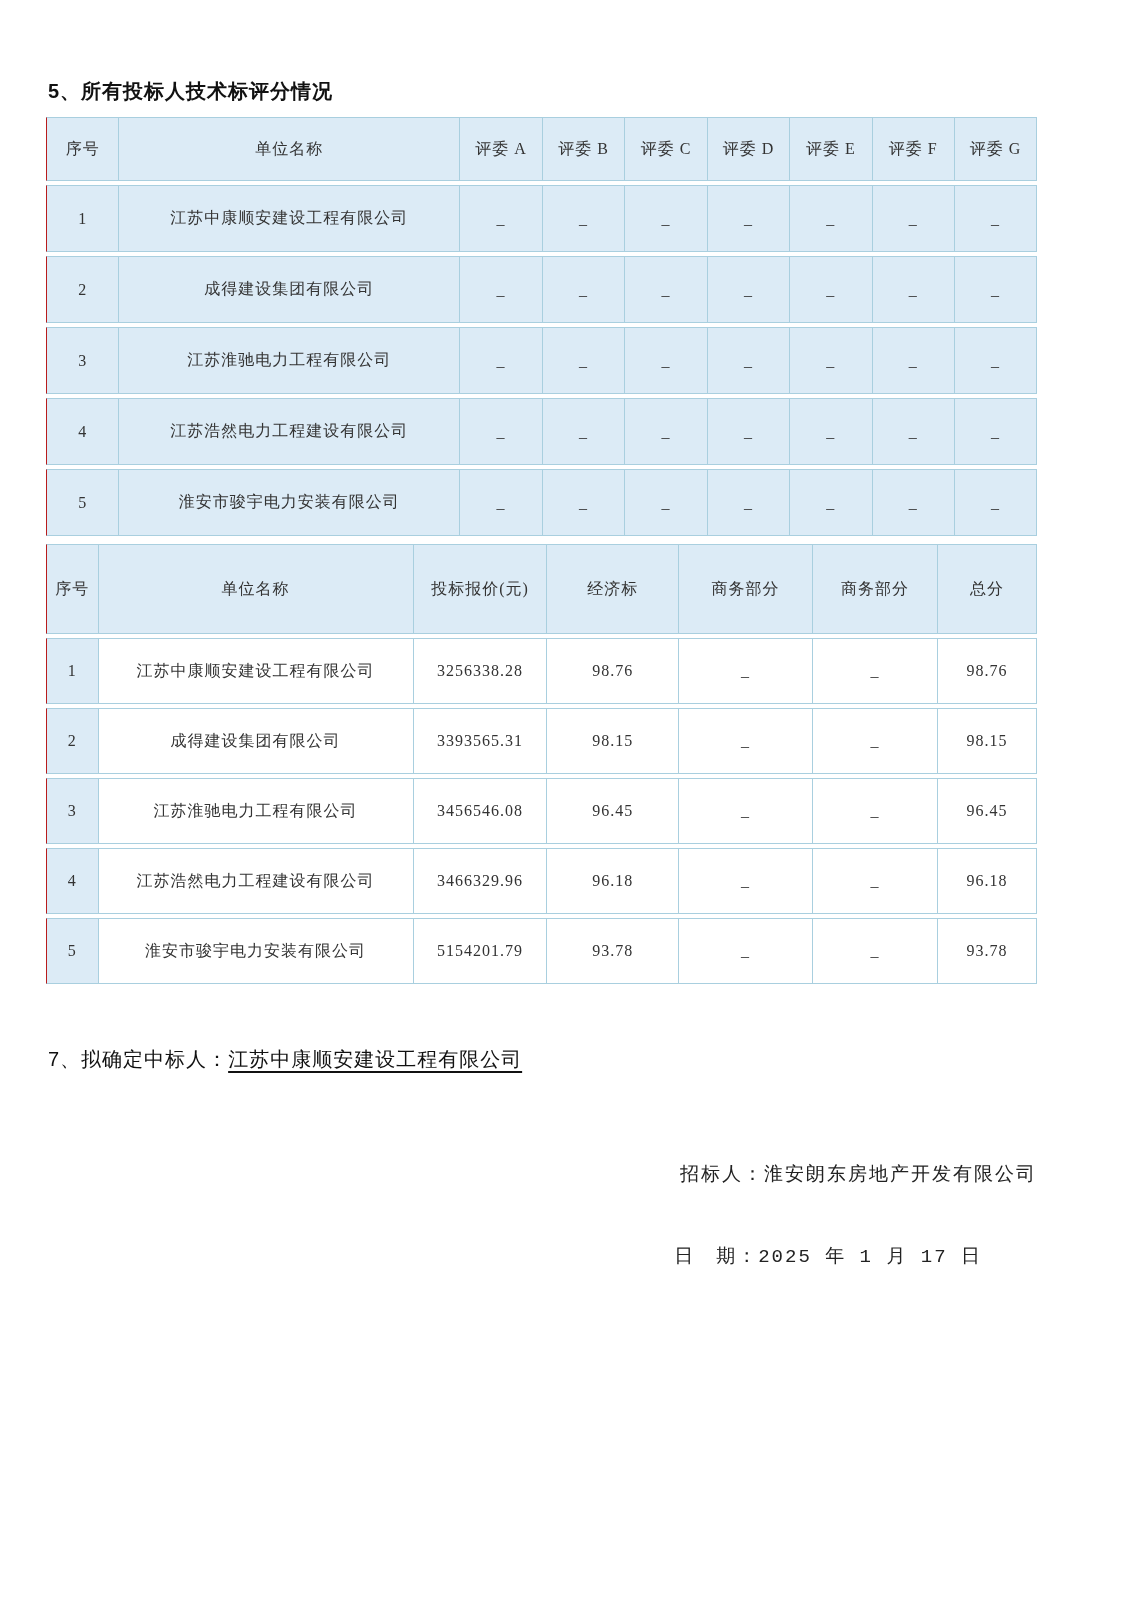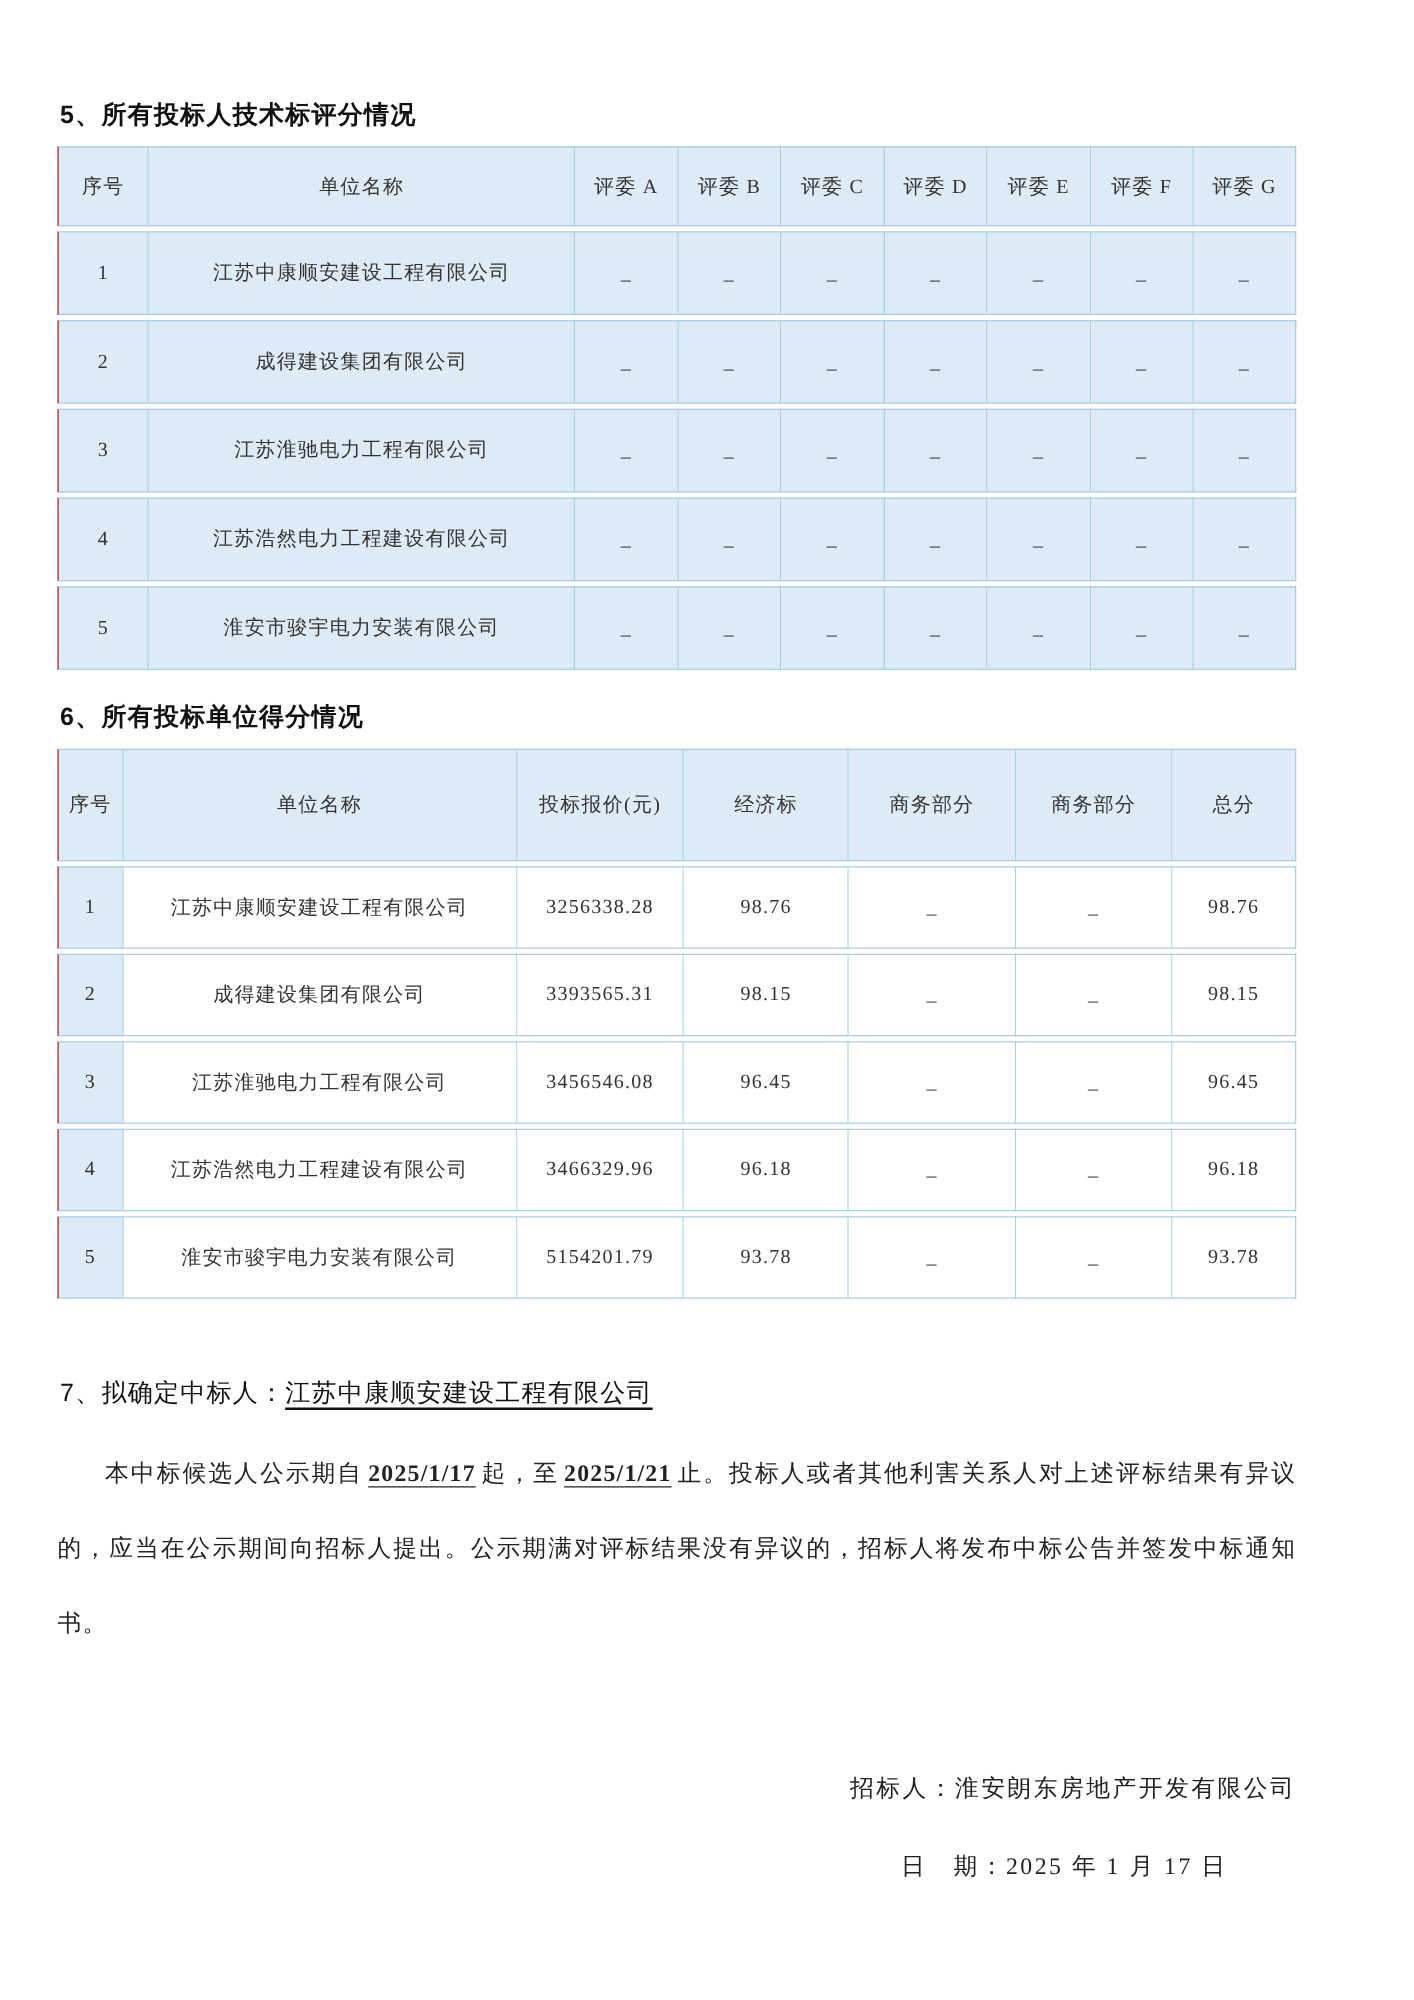--- a/index.html
+++ b/index.html
@@ -49,21 +49,21 @@
 
   .notice {
     margin-top:22px; font-size:19px; color:#222;
     line-height:60px; text-indent:2em; letter-spacing:1px;
     text-align:justify;
   }
   .notice .date { font-weight:bold; text-decoration:underline; text-underline-offset:4px; padding:0 4px; }
 
   .footer { margin-top:88px; text-align:right; font-size:19px; color:#222; letter-spacing:2px; }
   .footer .line1 { margin-right:0; }
-  .footer .line2 { margin-top:36px; margin-right:55px; }
+  .footer .line2 { margin-top:56px; margin-right:55px;font-family:Liberation Mono, monospace; }
 </style>
 </head>
 <body>
 
 <div class="page">
 
   <div class="sec-title" id="title5">5、所有投标人技术标评分情况</div>
 
   <table class="t1">
     <colgroup>
@@ -142,21 +142,20 @@
         <td class="dash">_</td>
         <td class="dash">_</td>
         <td class="dash">_</td>
         <td class="dash">_</td>
         <td class="dash">_</td>
         <td class="dash">_</td>
       </tr>
     </tbody>
   </table>
 
-  <div class="sec-title" id="title6">6、所有投标单位得分情况</div>
 
   <table class="t2">
     <colgroup>
       <col style="width:5.3%">
         <col style="width:31.8%">
         <col style="width:13.5%">
         <col style="width:13.3%">
         <col style="width:13.5%">
         <col style="width:12.6%">
         <col style="width:10%">
@@ -216,20 +215,19 @@
         <td>93.78</td>
         <td class="dash">_</td>
         <td class="dash">_</td>
         <td>93.78</td>
       </tr>
     </tbody>
   </table>
 
   <div id="title7"><span>7、拟确定中标人：</span><span class="winner">江苏中康顺安建设工程有限公司</span></div>
 
-  <p class="notice"><span>本中标候选人公示期自</span><span class="date">2025/1/17</span><span>起，至</span><span class="date">2025/1/21</span><span>止。投标人或者其他利害关系人对上述评标结果有异议的，应当在公示期间向招标人提出。公示期满对评标结果没有异议的，招标人将发布中标公告并签发中标通知书。</span></p>
 
   <div class="footer">
     <div class="line1">招标人：淮安朗东房地产开发有限公司</div>
     <div class="line2">日　期：2025 年 1 月 17 日</div>
   </div>
 
 </div>
 
 </body></html>

